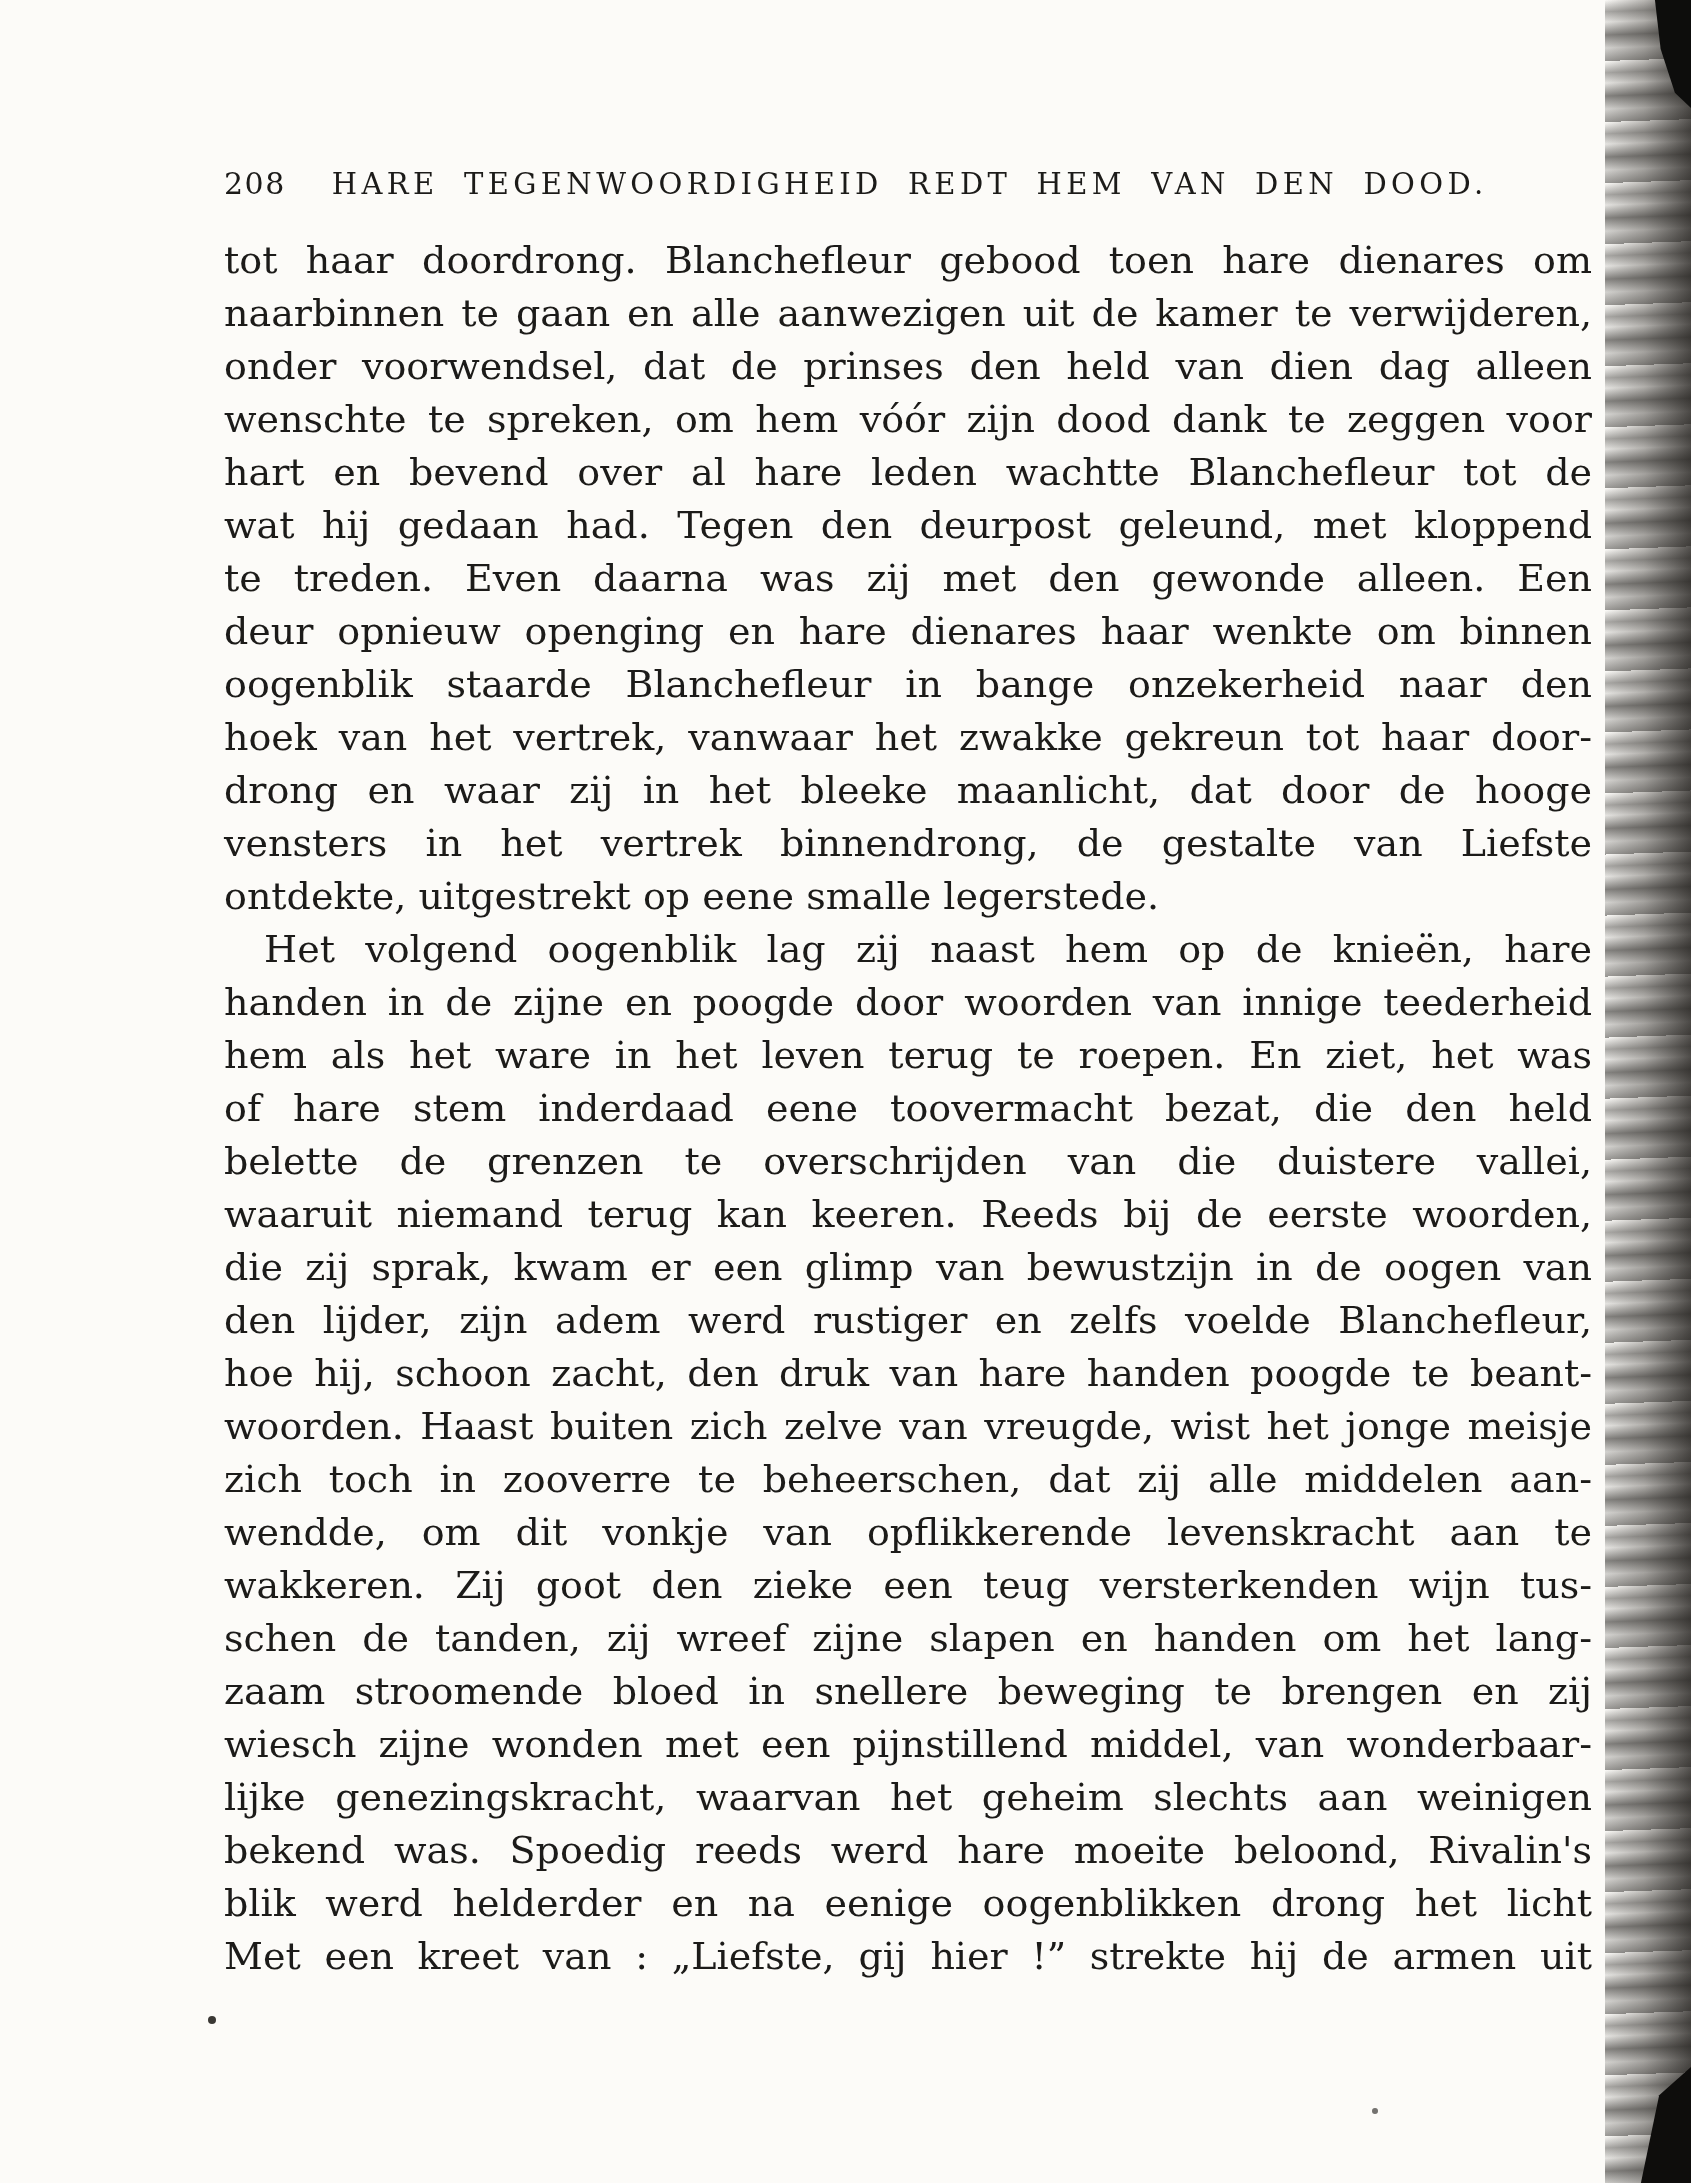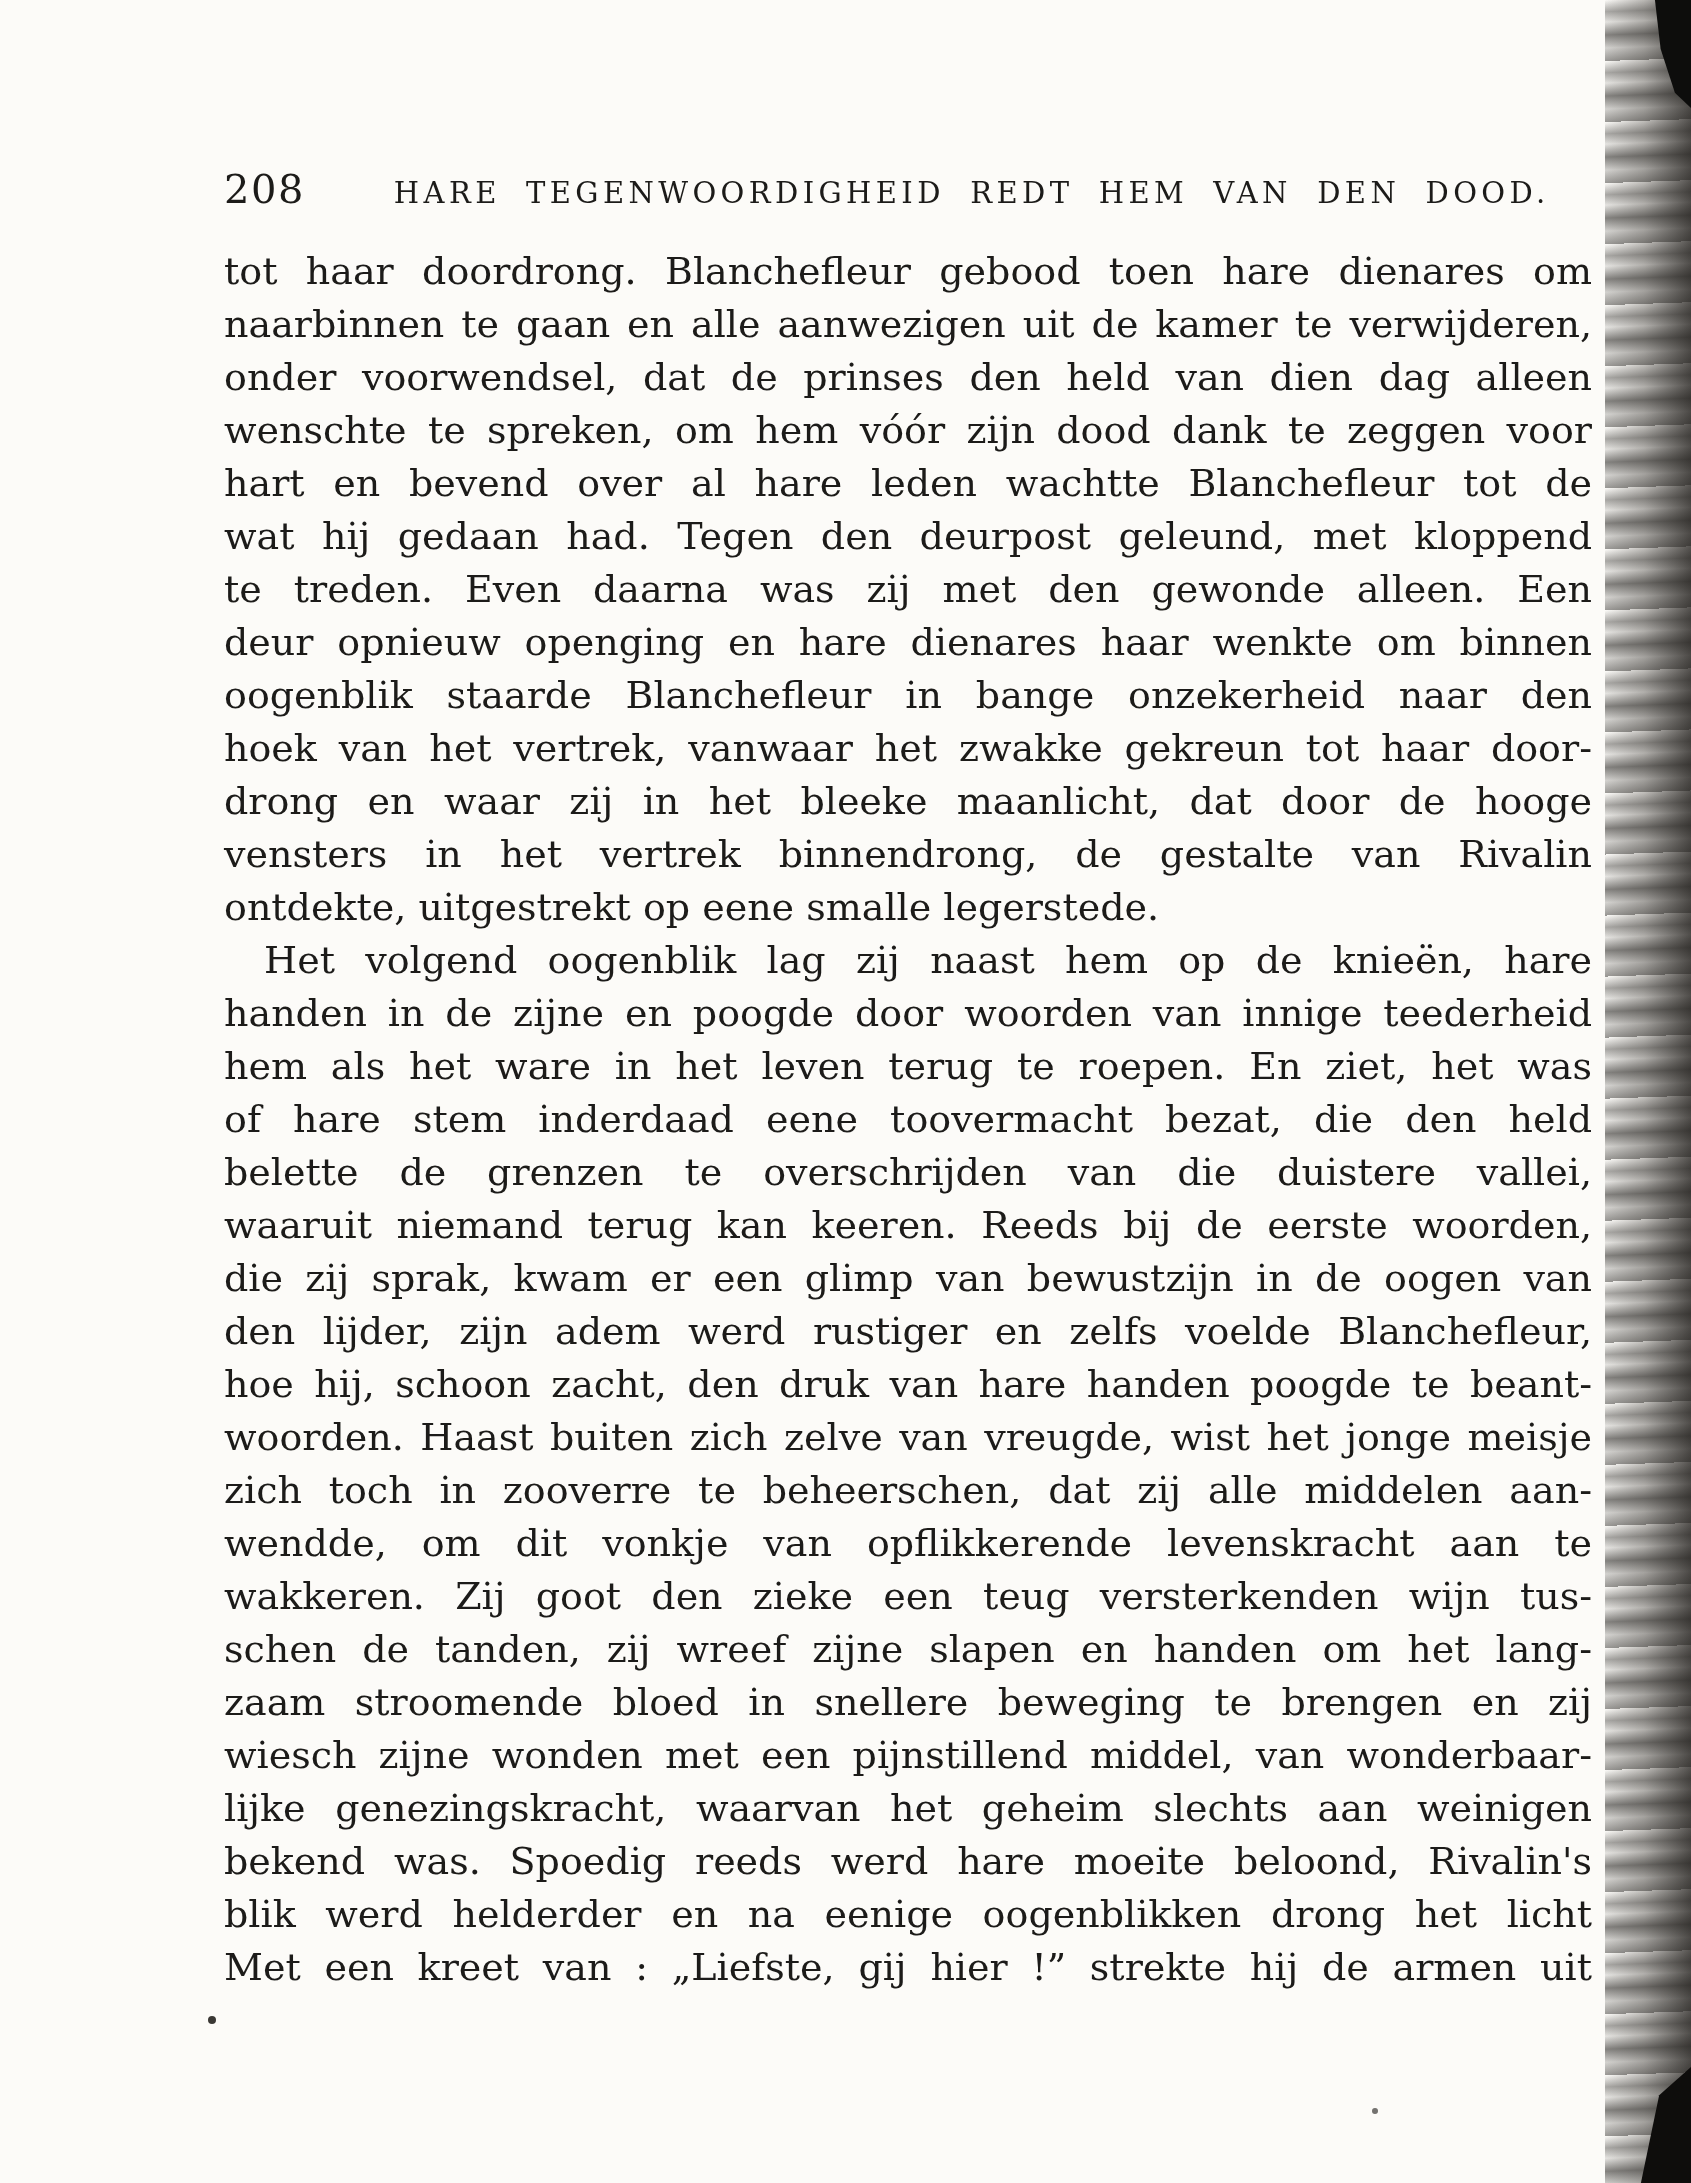--- a/index.html
+++ b/index.html
@@ -21,23 +21,23 @@
     left: 224px;
     top: 166px;
     width: 1368px;
   }
   .running-header {
     display: flex;
     align-items: baseline;
     white-space: nowrap;
   }
   .page-number {
-    font-size: 40px;
+    font-size: 30px;
     letter-spacing: 1.5px;
-    margin-right: 89px;
+    margin-right: 46px;
     font-variant-numeric: oldstyle-nums;
   }
   .running-title {
     font-size: 29px;
     letter-spacing: 4.4px;
     word-spacing: 11.7px;
   }
   .body-text {
     margin-top: 33px;
     font-size: 38px;
@@ -118,21 +118,21 @@
           <div class="line">naarbinnen te gaan en alle aanwezigen uit de kamer te verwijderen,</div>
           <div class="line">onder voorwendsel, dat de prinses den held van dien dag alleen</div>
           <div class="line">wenschte te spreken, om hem vóór zijn dood dank te zeggen voor</div>
           <div class="line">hart en bevend over al hare leden wachtte Blanchefleur tot de</div>
           <div class="line">wat hij gedaan had. Tegen den deurpost geleund, met kloppend</div>
           <div class="line">te treden. Even daarna was zij met den gewonde alleen. Een</div>
           <div class="line">deur opnieuw openging en hare dienares haar wenkte om binnen</div>
           <div class="line">oogenblik staarde Blanchefleur in bange onzekerheid naar den</div>
           <div class="line">hoek van het vertrek, vanwaar het zwakke gekreun tot haar door-</div>
           <div class="line">drong en waar zij in het bleeke maanlicht, dat door de hooge</div>
-          <div class="line">vensters in het vertrek binnendrong, de gestalte van Rivalin</div>
+          <div class="line">vensters in het vertrek binnendrong, de gestalte van Liefste</div>
           <div class="line para-end">ontdekte, uitgestrekt op eene smalle legerstede.</div>
         </div>
         <div class="paragraph">
           <div class="line indent">Het volgend oogenblik lag zij naast hem op de knieën, hare</div>
           <div class="line">handen in de zijne en poogde door woorden van innige teederheid</div>
           <div class="line">hem als het ware in het leven terug te roepen. En ziet, het was</div>
           <div class="line">of hare stem inderdaad eene toovermacht bezat, die den held</div>
           <div class="line">belette de grenzen te overschrijden van die duistere vallei,</div>
           <div class="line">waaruit niemand terug kan keeren. Reeds bij de eerste woorden,</div>
           <div class="line">die zij sprak, kwam er een glimp van bewustzijn in de oogen van</div>

